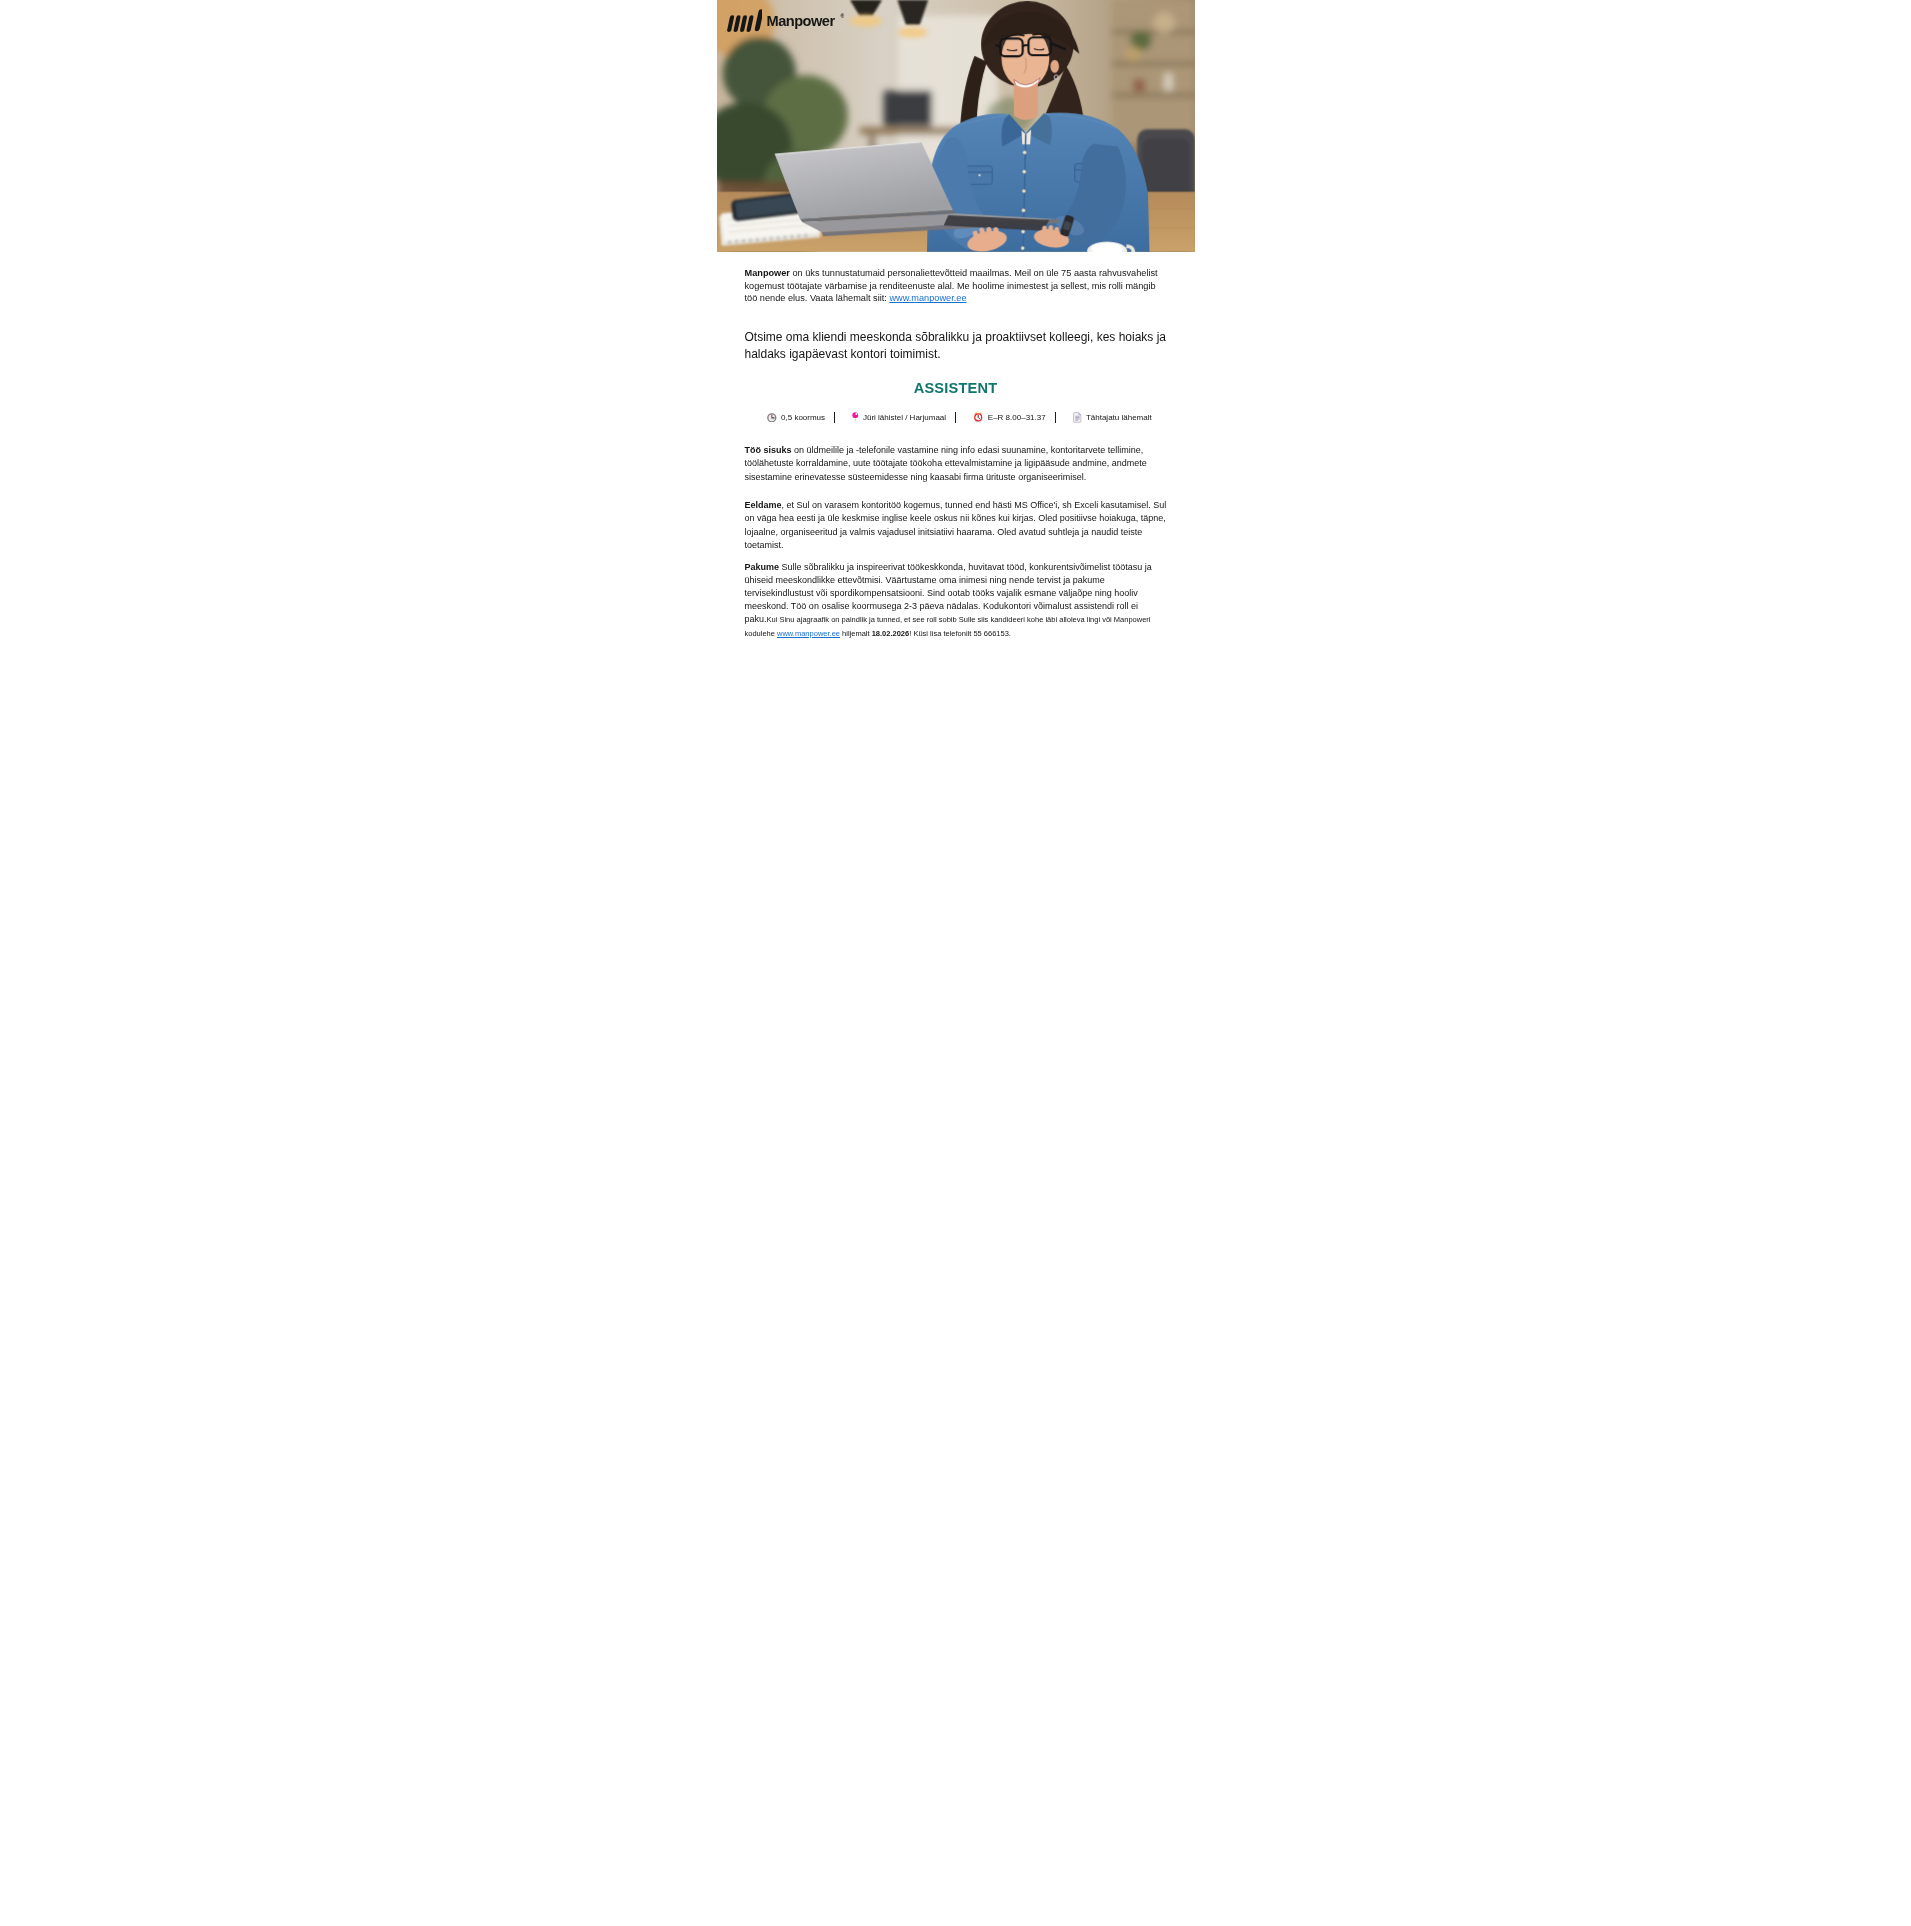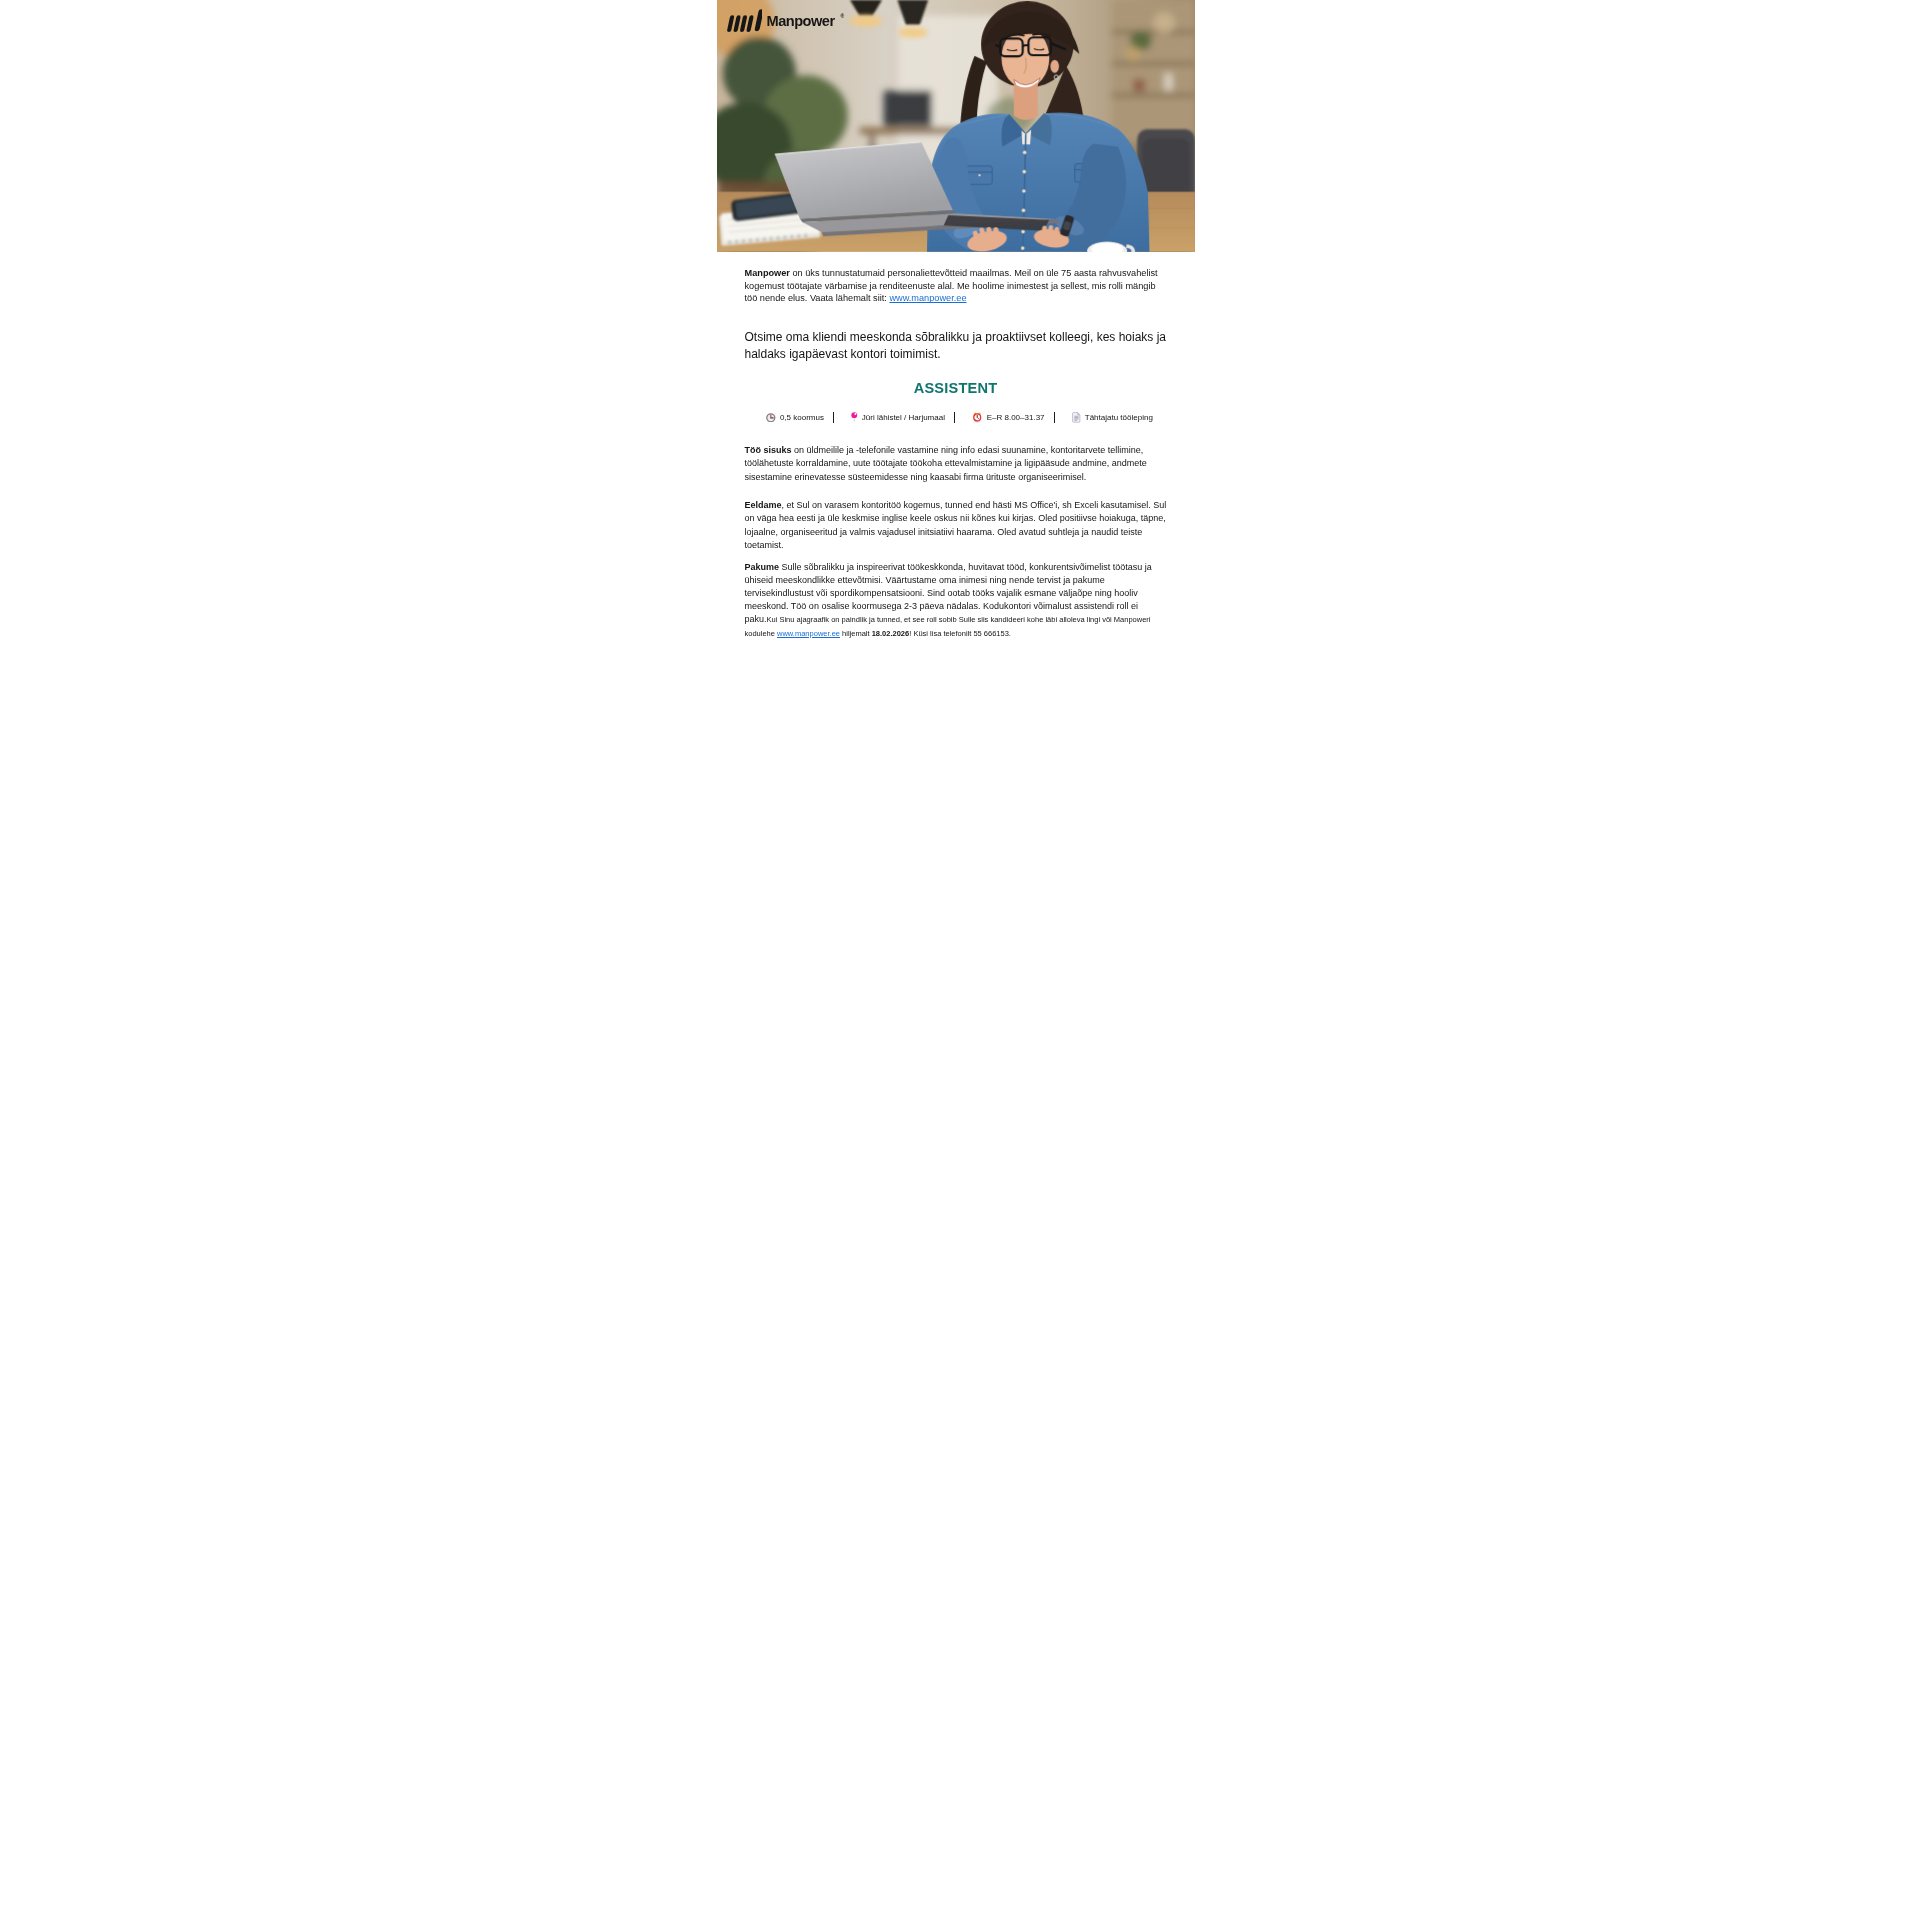--- a/index.html
+++ b/index.html
@@ -287,21 +287,21 @@
         </svg>
         <span>E–R 8.00–31.37</span>
       </div>
       <div class="sep"></div>
       <div class="detail">
         <svg width="8.9" height="10.8" viewBox="0 0 23 28">
           <path d="M3.5,1.5 h11 l6,6 v17 a2,2 0 0 1 -2,2 h-15 a2,2 0 0 1 -2,-2 v-21 a2,2 0 0 1 2,-2 z" fill="#F4F0F8" stroke="#ABA6B4" stroke-width="1.7"></path>
           <path d="M14.5,1.5 l6,6 h-5 a1,1 0 0 1 -1,-1 z" fill="#D5CEE2" stroke="#ABA6B4" stroke-width="1.2"></path>
           <path d="M6,11 h11 M6,14.5 h11 M6,18 h11 M6,21.5 h7" stroke="#8F89A0" stroke-width="1.8"></path>
         </svg>
-        <span>Tähtajatu tööleping</span>
+        <span>Tähtajatu lähemalt</span>
       </div>
     </div>
 
     <p class="body-p"><strong>Töö sisuks</strong><span> on üldmeilile ja -telefonile vastamine ning info edasi suunamine,  kontoritarvete tellimine, töölähetuste korraldamine, uute töötajate töökoha ettevalmistamine ja ligipääsude andmine, andmete sisestamine erinevatesse süsteemidesse ning kaasabi firma ürituste organiseerimisel.</span></p>
 
     <p class="body-p eeldame"><strong>Eeldame</strong><span>, et Sul on varasem kontoritöö kogemus, tunned end hästi MS Office'i, sh Exceli kasutamisel. Sul on väga hea eesti ja üle keskmise inglise keele oskus nii kõnes kui kirjas. Oled positiivse hoiakuga,  täpne, lojaalne, organiseeritud ja valmis vajadusel initsiatiivi haarama. Oled avatud suhtleja ja naudid   teiste toetamist.</span></p>
 
     <p class="body-p pakume"><strong>Pakume</strong><span> Sulle sõbralikku ja inspireerivat töökeskkonda, huvitavat tööd, konkurentsivõimelist töötasu ja ühiseid meeskondlikke ettevõtmisi. Väärtustame oma inimesi ning nende tervist ja pakume tervisekindlustust või spordikompensatsiooni. Sind ootab tööks vajalik esmane väljaõpe ning hooliv meeskond. Töö on osalise koormusega 2-3 päeva nädalas. Kodukontori võimalust assistendi roll ei paku.</span><span class="small">Kui Sinu ajagraafik on paindlik ja tunned, et see roll sobib Sulle siis kandideeri kohe läbi alloleva lingi või  Manpoweri kodulehe </span><a class="link small" href="#">www.manpower.ee</a><span class="small">  hiljemalt </span><strong class="small">18.02.2026</strong><span class="small">! Küsi lisa telefonilt 55 666153.</span></p>
 
   </div>

